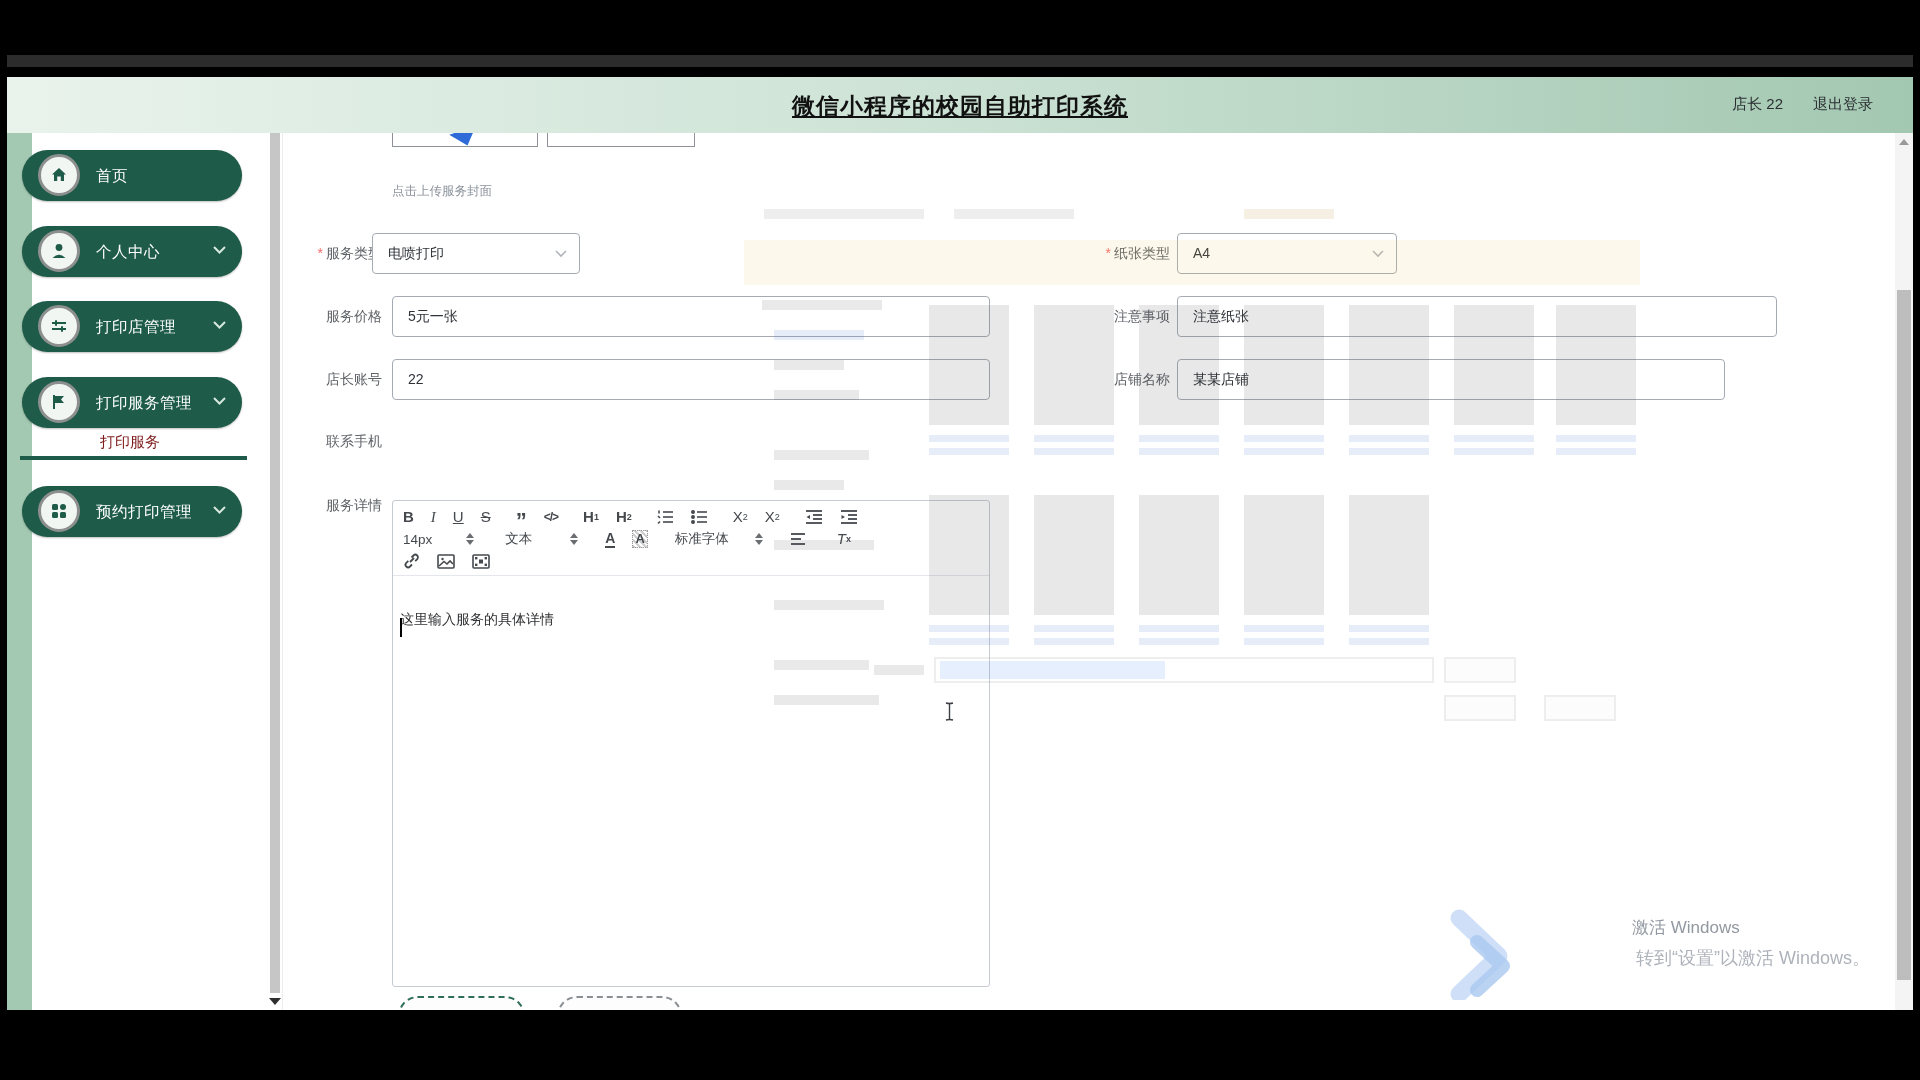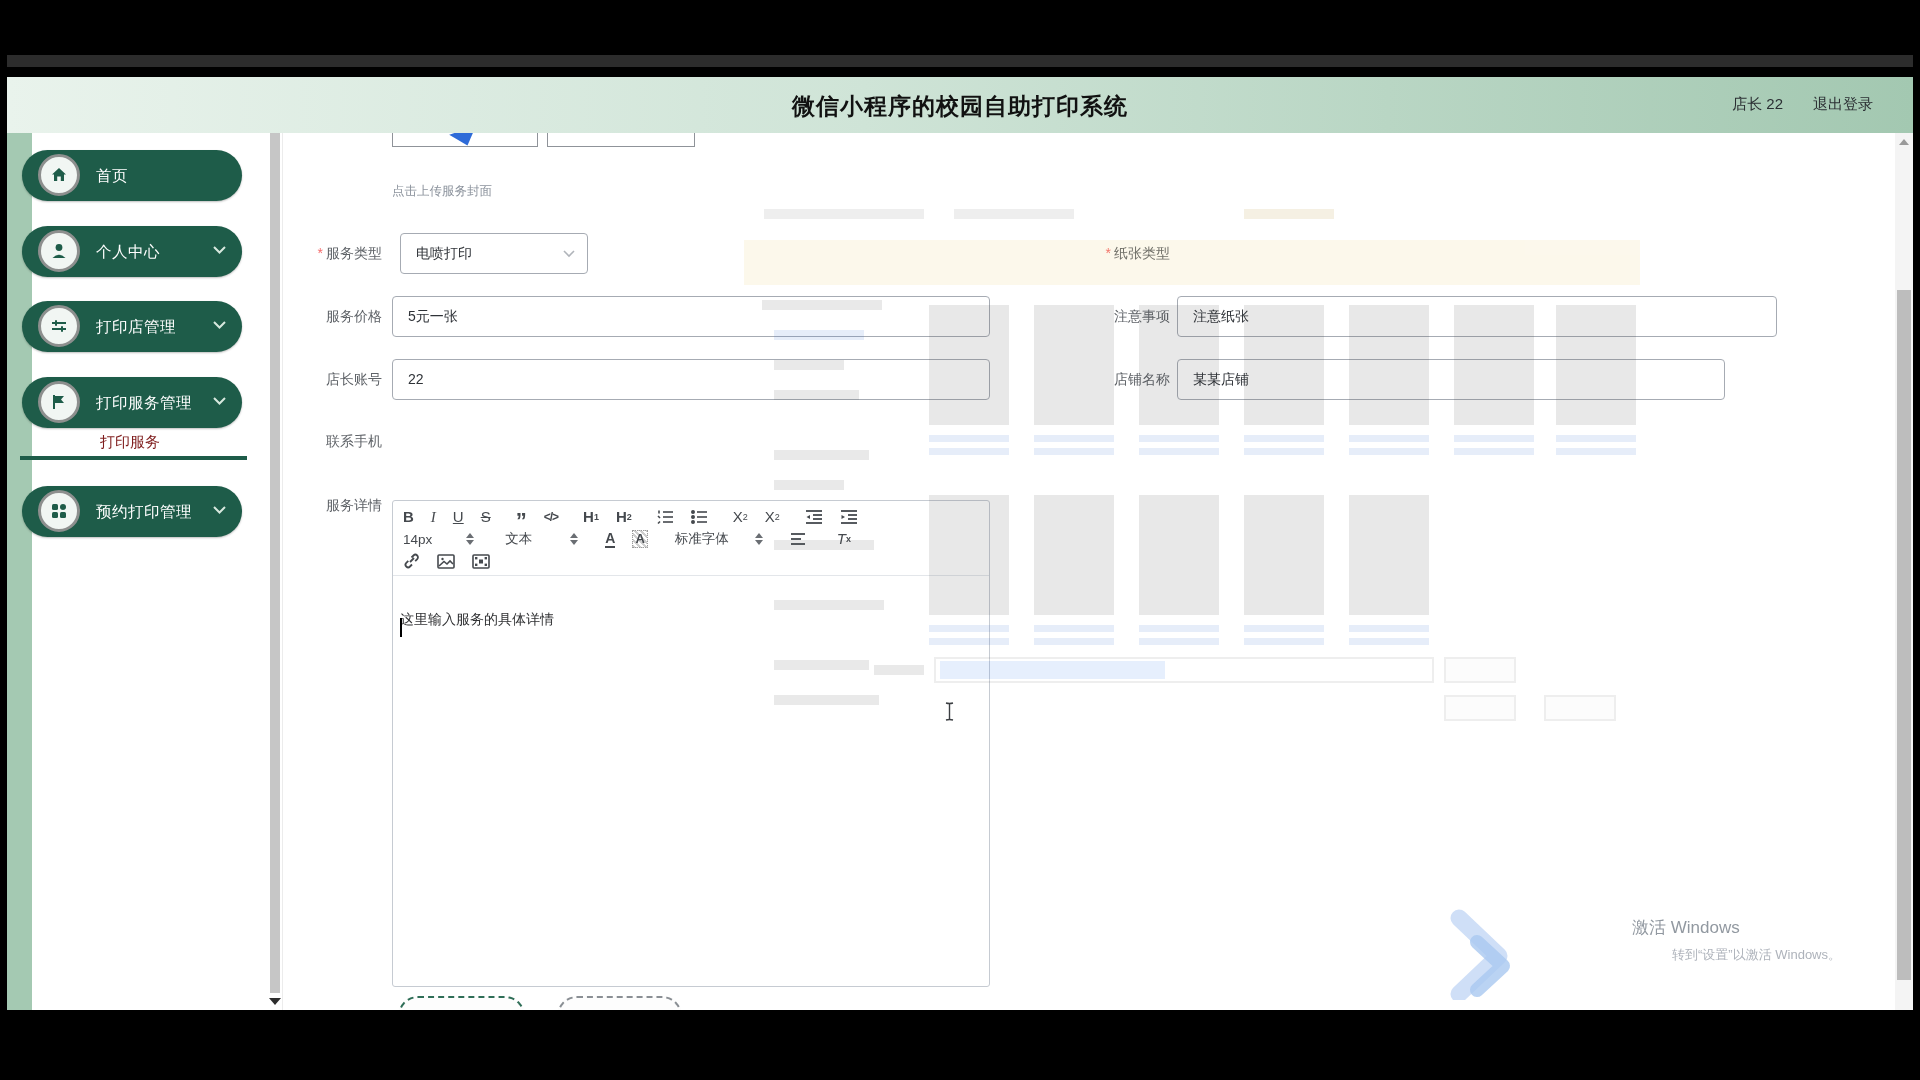--- a/index.html
+++ b/index.html
@@ -8,21 +8,21 @@
   
   .bar{position:absolute;background:#000;z-index:60;}
   .bar.top{left:0;top:0;width:1920px;height:77px;}
   .bar.top::after{content:"";position:absolute;left:0;top:55px;width:100%;height:12px;background:#2c2c2c;}
   .bar.bottom{left:0;top:1010px;width:1920px;height:70px;}
   .bar.left{left:0;top:0;width:7px;height:1080px;}
   .bar.right{left:1913px;top:0;width:7px;height:1080px;}
   
   .header{position:absolute;left:7px;top:77px;width:1906px;height:56px;z-index:55;
     background:linear-gradient(90deg,#e9f3ec 0%,#cfe4d7 45%,#a3c8b1 100%);}
-  .header .title{position:absolute;left:0;right:0;top:14px;text-align:center;font-size:23px;font-weight:bold;color:#111;letter-spacing:1px;}
+  .header .title{position:absolute;left:0;right:0;top:14px;text-align:center;font-size:23px;font-weight:bold;color:#111;letter-spacing:1px;text-decoration:underline;}
   .header .right{position:absolute;right:40px;top:18px;display:flex;gap:30px;font-size:15px;color:#2b2f33;}
   
   .side-strip{position:absolute;left:7px;top:133px;width:25px;height:877px;background:#a4c9b2;}
   .content-divider{position:absolute;left:282px;top:133px;width:1px;height:877px;background:#ececec;}
   .pill{position:absolute;left:22px;width:220px;height:51px;border-radius:26px;background:#1e5c49;box-shadow:0 1px 2px rgba(0,0,0,.25);}
   .pill .icircle{position:absolute;left:16px;top:4px;width:42px;height:42px;border-radius:50%;background:#f1f6f3;border:3px solid #8d8f8e;display:flex;align-items:center;justify-content:center;}
   .pill .lbl{position:absolute;left:74px;top:16px;font-size:15.5px;color:#fff;letter-spacing:.5px;}
   .pill .chev{position:absolute;right:16px;top:20px;}
   .submenu-item{position:absolute;left:100px;top:424px;height:28px;font-size:15px;color:#7f1d1d;display:flex;align-items:flex-end;}
   .submenu-line{position:absolute;left:20px;top:456px;width:227px;height:4px;background:#1e5c49;}
@@ -72,21 +72,21 @@
   .ghost .fname{position:absolute;left:190px;top:462px;width:500px;height:26px;border:2px solid #777;background:#fff;}
   .ghost .fsel{position:absolute;left:196px;top:466px;width:225px;height:18px;background:#3b82f6;}
   .ghost .gbtn{position:absolute;width:72px;height:26px;border:2px solid #777;background:#e8e8e8;}
   
   .dashed-btn{position:absolute;top:996px;height:40px;border-radius:20px;background:#fdfdfd;z-index:10;}
   .dashed-btn.save{left:398px;width:127px;border:2.5px dashed #2f6e57;}
   .dashed-btn.cancel{left:557px;width:125px;border:2.5px dashed #8a8f94;}
   
   .wm-logo{position:absolute;left:1447px;top:908px;z-index:40;}
   .wm1{position:absolute;left:1632px;top:916px;font-size:17px;color:rgba(118,126,136,.8);z-index:40;}
-  .wm2{position:absolute;left:1636px;top:946px;font-size:13px;color:rgba(138,146,156,.7);z-index:40;margin-left:36px;}
+  .wm2{position:absolute;left:1636px;top:946px;font-size:18px;color:rgba(138,146,156,.7);z-index:40;}
   
   .ibeam{position:absolute;left:944px;top:702px;z-index:45;}
   svg{display:block;}
 </style>
 </head>
 <body>
 
 <div class="stage">
 
   <div class="header">
@@ -185,21 +185,21 @@
     <div class="upload-box" style="left:0;width:146px">
       <span class="arrow-blue"></span>
     </div>
     <div class="upload-box" style="left:155px;width:148px"></div>
   </div>
   <div class="upload-hint">点击上传服务封面</div>
 
   <div class="flabel" style="left:250px;top:245px;width:132px">
     <span class="star">*</span><span>服务类型</span>
   </div>
-  <div class="tinput" style="left:400px;top:233px;width:188px">
+  <div class="tinput" style="left:372px;top:233px;width:208px">
     <span>电喷打印</span>
     <span class="select-chev">
       <svg width="12" height="8" viewBox="0 0 12 8">
           <polyline points="1,1 6,6 11,1" fill="none" stroke="#b0b4ba" stroke-width="1.6"></polyline>
         </svg>
     </span>
   </div>
 
   <div class="flabel" style="left:250px;top:308px;width:132px">服务价格</div>
   <div class="tinput" style="left:392px;top:296px;width:598px">
@@ -208,20 +208,28 @@
 
   <div class="flabel" style="left:250px;top:371px;width:132px">店长账号</div>
   <div class="tinput" style="left:392px;top:359px;width:598px">
     <span>22</span>
   </div>
 
   <div class="flabel" style="left:250px;top:433px;width:132px">联系手机</div>
 
   <div class="flabel" style="left:1030px;top:245px;width:140px">
     <span class="star">*</span><span>纸张类型</span>
+  </div>
+  <div class="tinput" style="left:1177px;top:233px;width:220px">
+    <span>A4</span>
+    <span class="select-chev">
+      <svg width="12" height="8" viewBox="0 0 12 8">
+          <polyline points="1,1 6,6 11,1" fill="none" stroke="#b0b4ba" stroke-width="1.6"></polyline>
+        </svg>
+    </span>
   </div>
 
   <div class="flabel" style="left:1030px;top:308px;width:140px">注意事项</div>
   <div class="tinput" style="left:1177px;top:296px;width:600px">
     <span>注意纸张</span>
   </div>
 
   <div class="flabel" style="left:1030px;top:371px;width:140px">店铺名称</div>
   <div class="tinput" style="left:1177px;top:359px;width:548px">
     <span>某某店铺</span>

